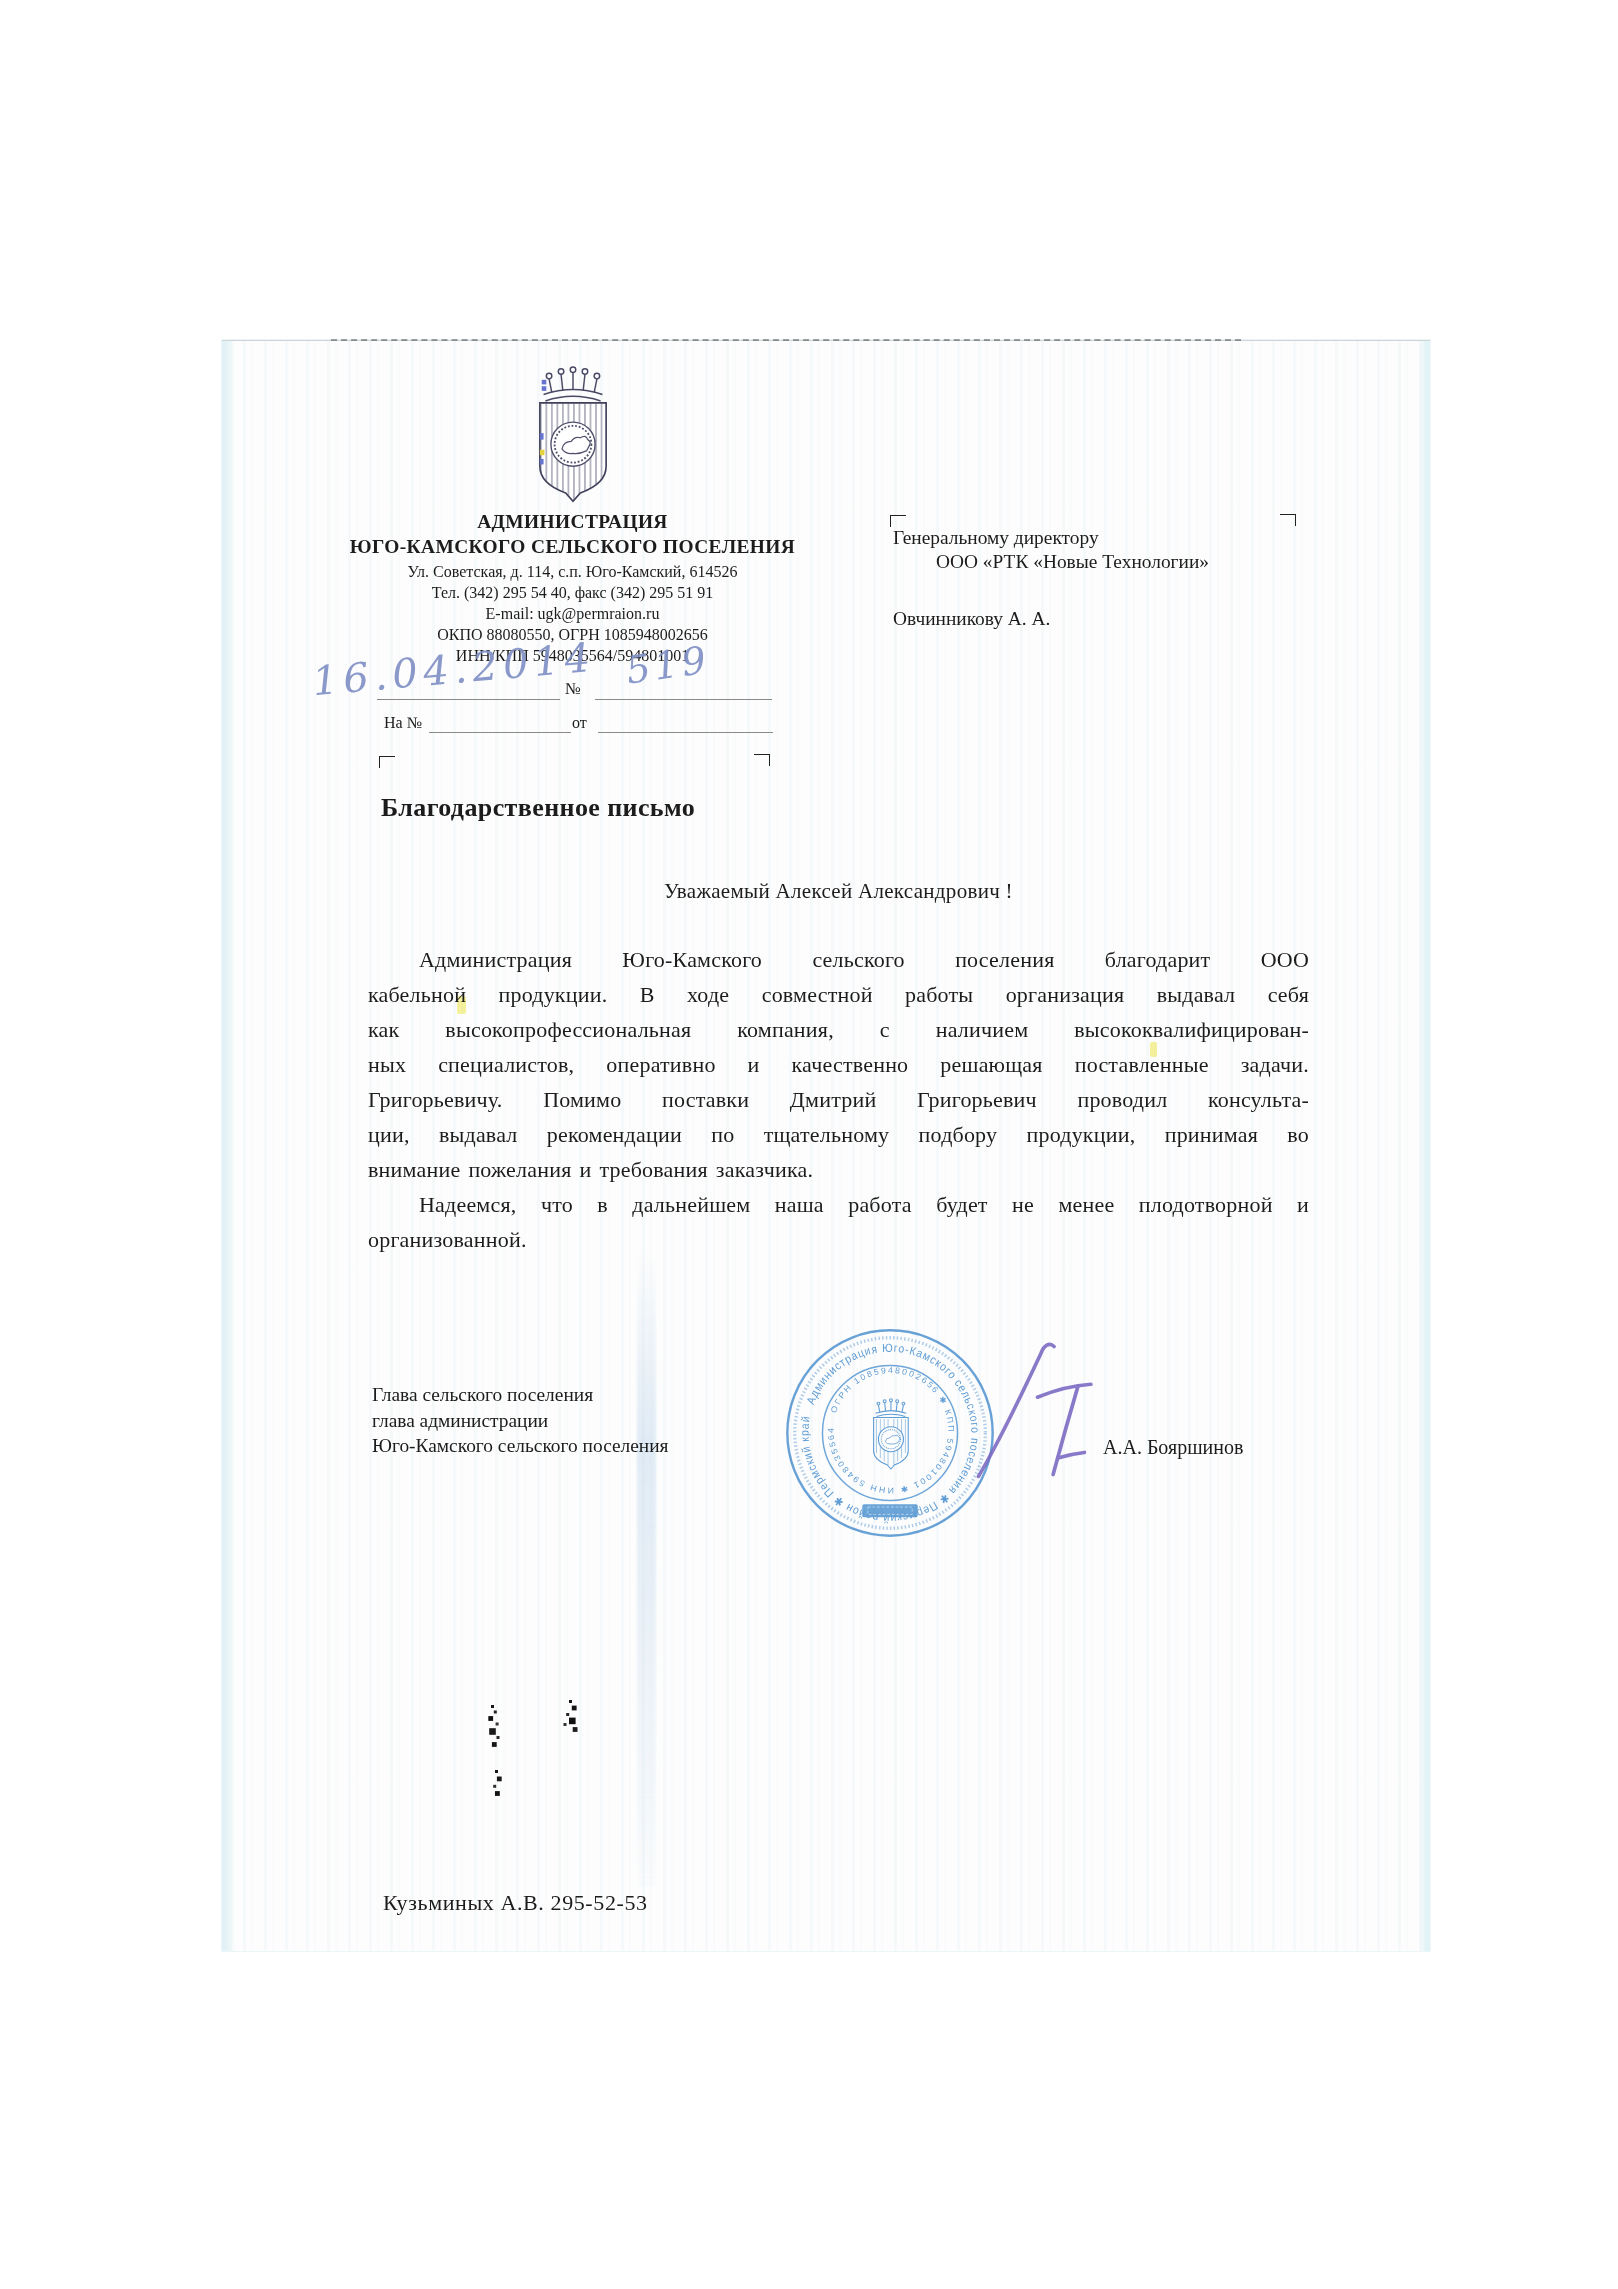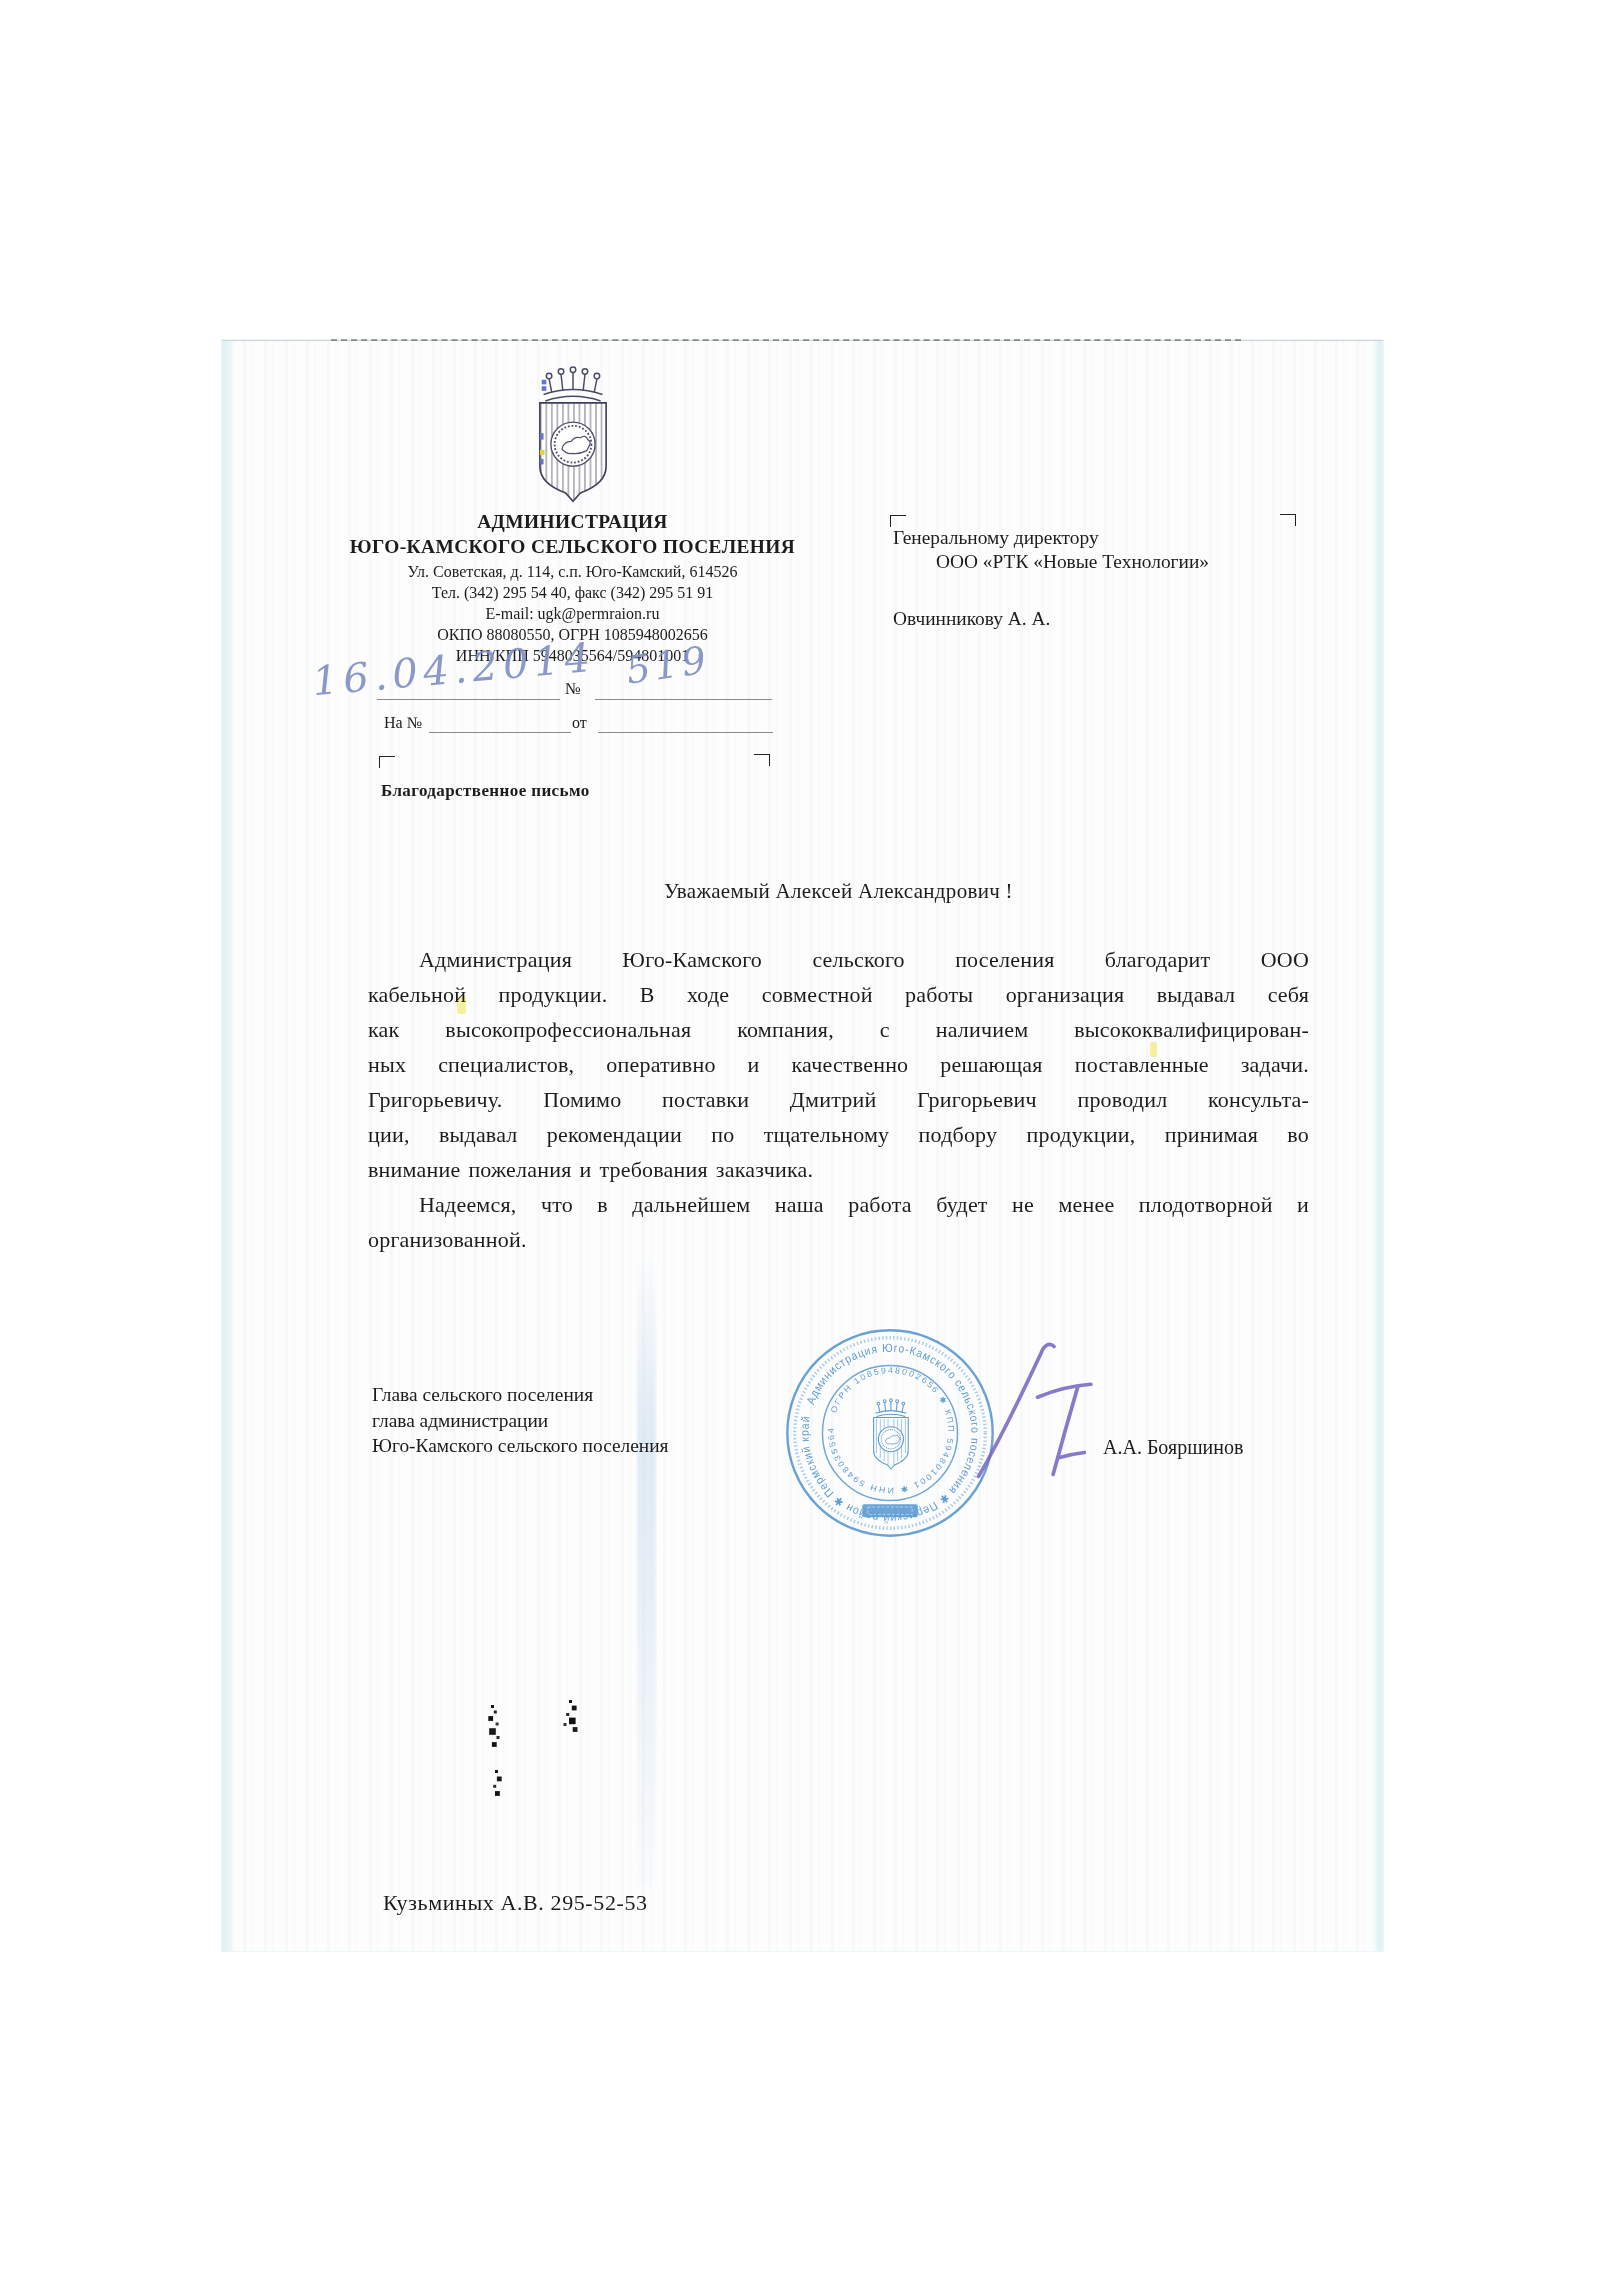--- a/index.html
+++ b/index.html
@@ -6,21 +6,21 @@
   .canvas{position:relative;width:1619px;height:2290px;background:#ffffff;overflow:hidden;
           font-family:"Liberation Serif", serif;color:#1c1c1c;}
   
   .page{position:absolute;left:222px;top:340px;width:1161px;height:1610px;
         background:
           linear-gradient(90deg, rgba(210,235,242,.55) 0 5.5px, rgba(255,255,255,0) 13px),
           linear-gradient(270deg, rgba(210,238,244,.6) 0 4.6px, rgba(255,255,255,0) 11px),
           repeating-linear-gradient(90deg, rgba(203,222,233,.14) 0 2.8px, rgba(255,255,255,0) 2.8px 8.3px,
              rgba(214,229,240,.10) 8.3px 10px, rgba(255,255,255,0) 10px 21px),
           #fdfdfd;
-        border-top:0.9px solid #cfd4d6; box-shadow:0 0 0 0.9px rgba(220,240,245,.6);}
+        border-top:0.9px solid #cfd4d6; box-shadow:0 0 0 0.9px rgba(220,240,245,.6);padding-left:47px;}
   .top-dashes{position:absolute;left:109px;top:-1.8px;width:910px;height:0;
         border-top:2.8px dashed rgba(70,70,70,.5);}
   .streak-band{position:absolute;left:415px;top:909px;width:18.5px;height:637px;
         background:linear-gradient(rgba(185,212,235,0), rgba(181,208,233,.4) 30%, rgba(185,212,235,.05));
         filter:blur(0.9px);}
   .fleck{position:absolute;background:#ece33c;opacity:.5;border-radius:1.8px;}
 
   
   .arms{position:absolute;left:305px;top:24px;width:92px;height:140px;}
   .org-name{position:absolute;left:92px;width:517px;text-align:center;font-weight:bold;
@@ -42,21 +42,21 @@
   .small-label{position:absolute;font-size:16px;}
   .no-sign{left:343px;top:338px;font-size:16.6px;}
   .reply-label{left:162px;top:373px;}
   .reply-from{left:350px;top:373px;}
 
   
   .corner{position:absolute;width:14.8px;height:11px;}
   .c-tl{border-top:1.8px solid #222;border-left:1.8px solid #222;}
   .c-tr{border-top:1.8px solid #222;border-right:1.8px solid #222;}
 
-  .doc-title{position:absolute;left:159px;top:440px;font-weight:bold;font-size:17px;letter-spacing:0.4px;}
+  .doc-title{position:absolute;left:159px;top:452px;font-weight:bold;font-size:26px;letter-spacing:0.4px;}
 
   
   .recipient-line{position:absolute;left:671px;font-size:19.4px;white-space:nowrap;}
   .r1{top:186px;} .r2{top:210px;margin-left:43px;} .r3{top:267px;}
 
   .salutation{position:absolute;left:146px;top:538px;width:941px;text-align:center;
               font-size:21px;letter-spacing:0.3px;}
 
   
   .body-text{position:absolute;left:146px;top:601px;width:941px;font-size:22px;}

